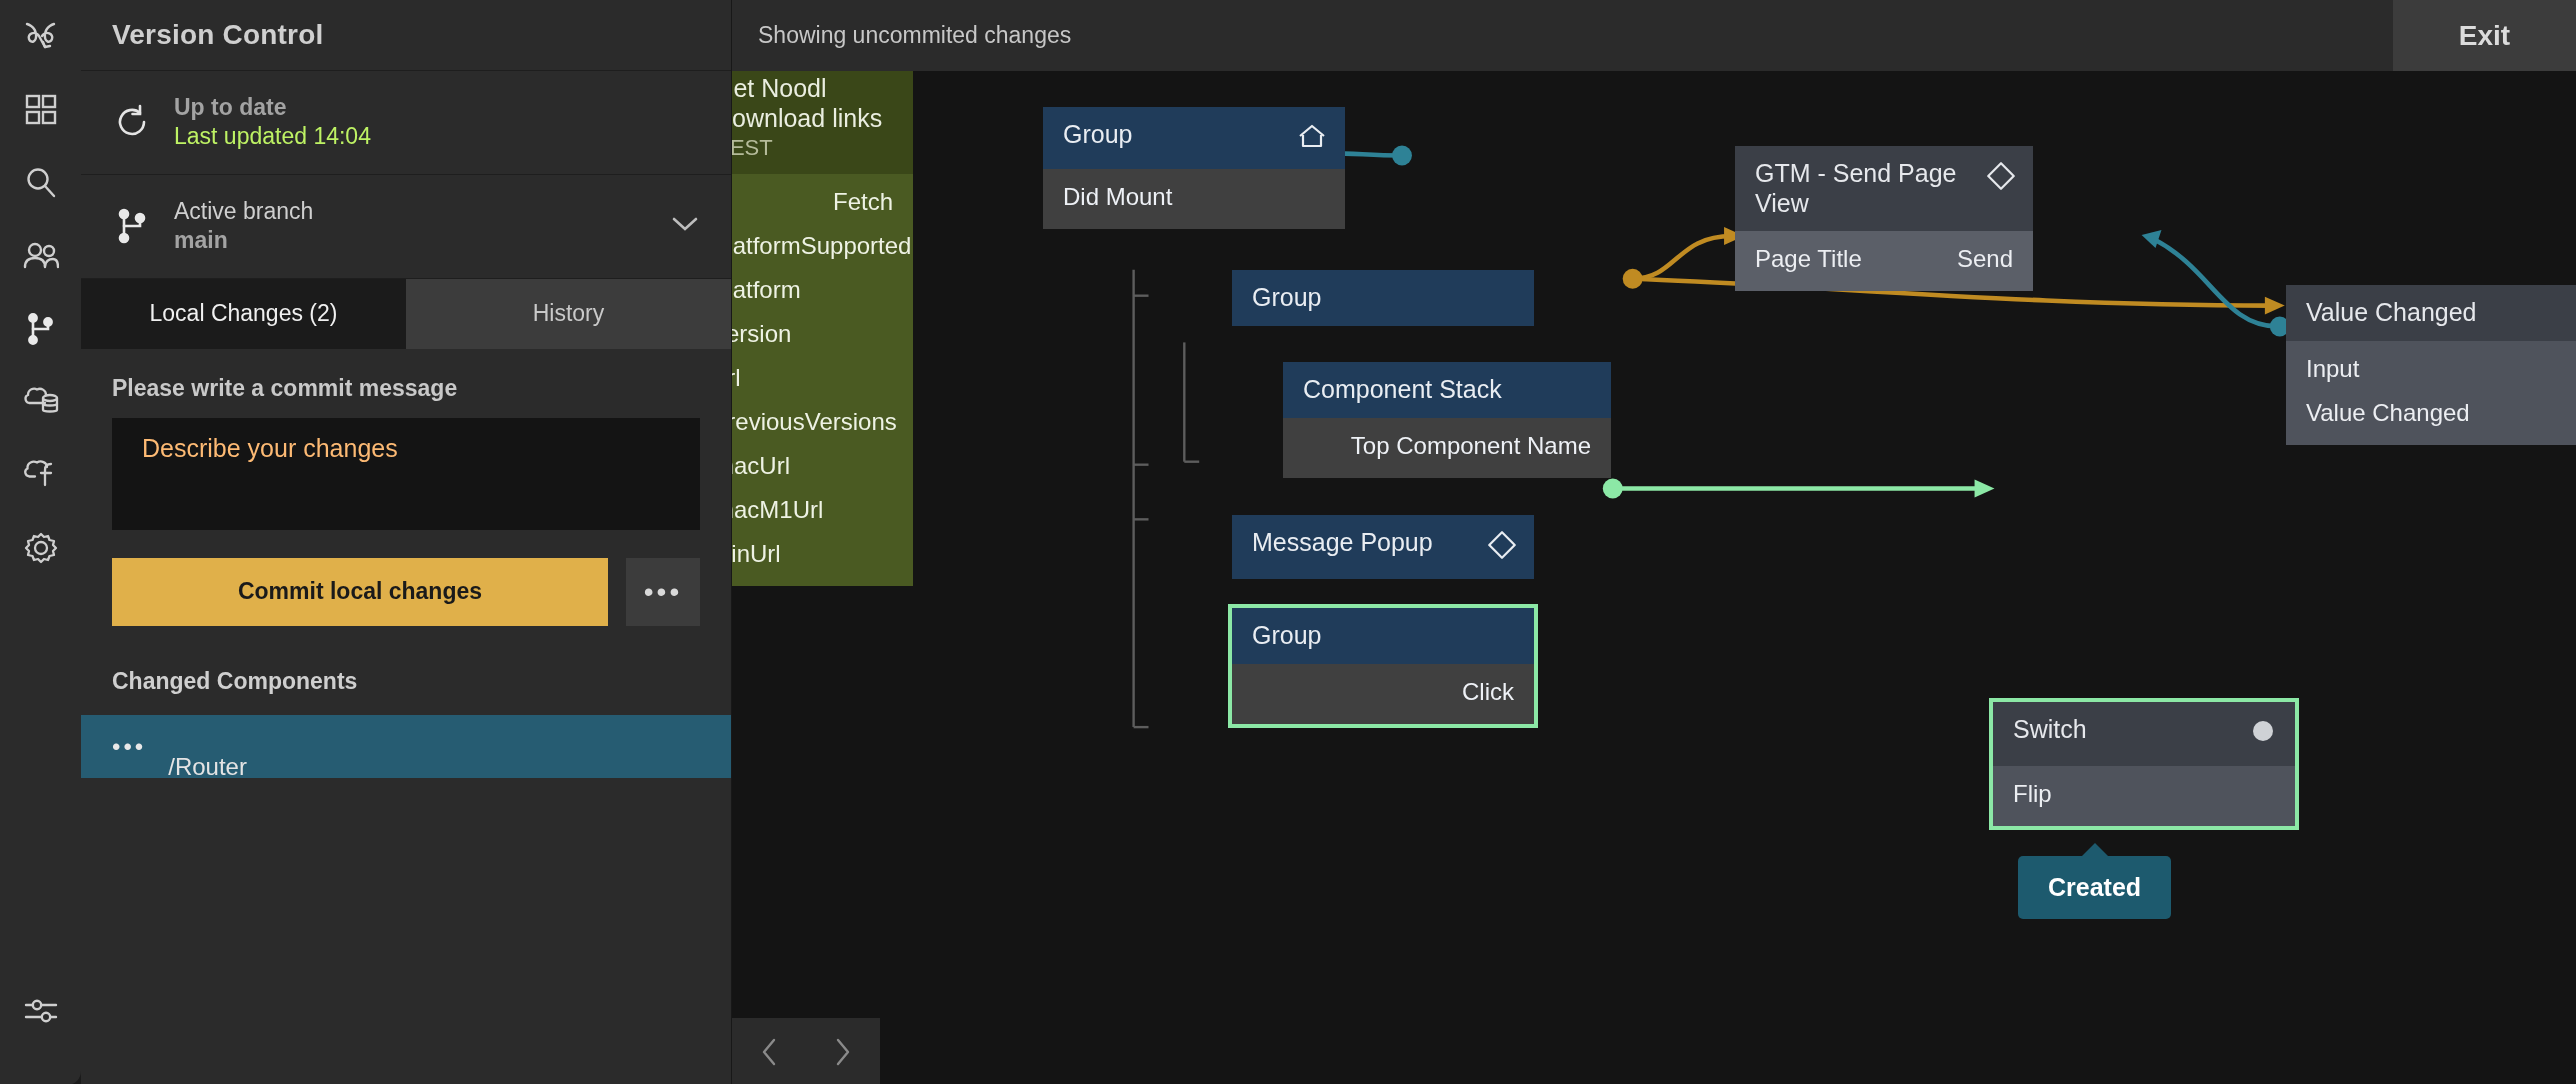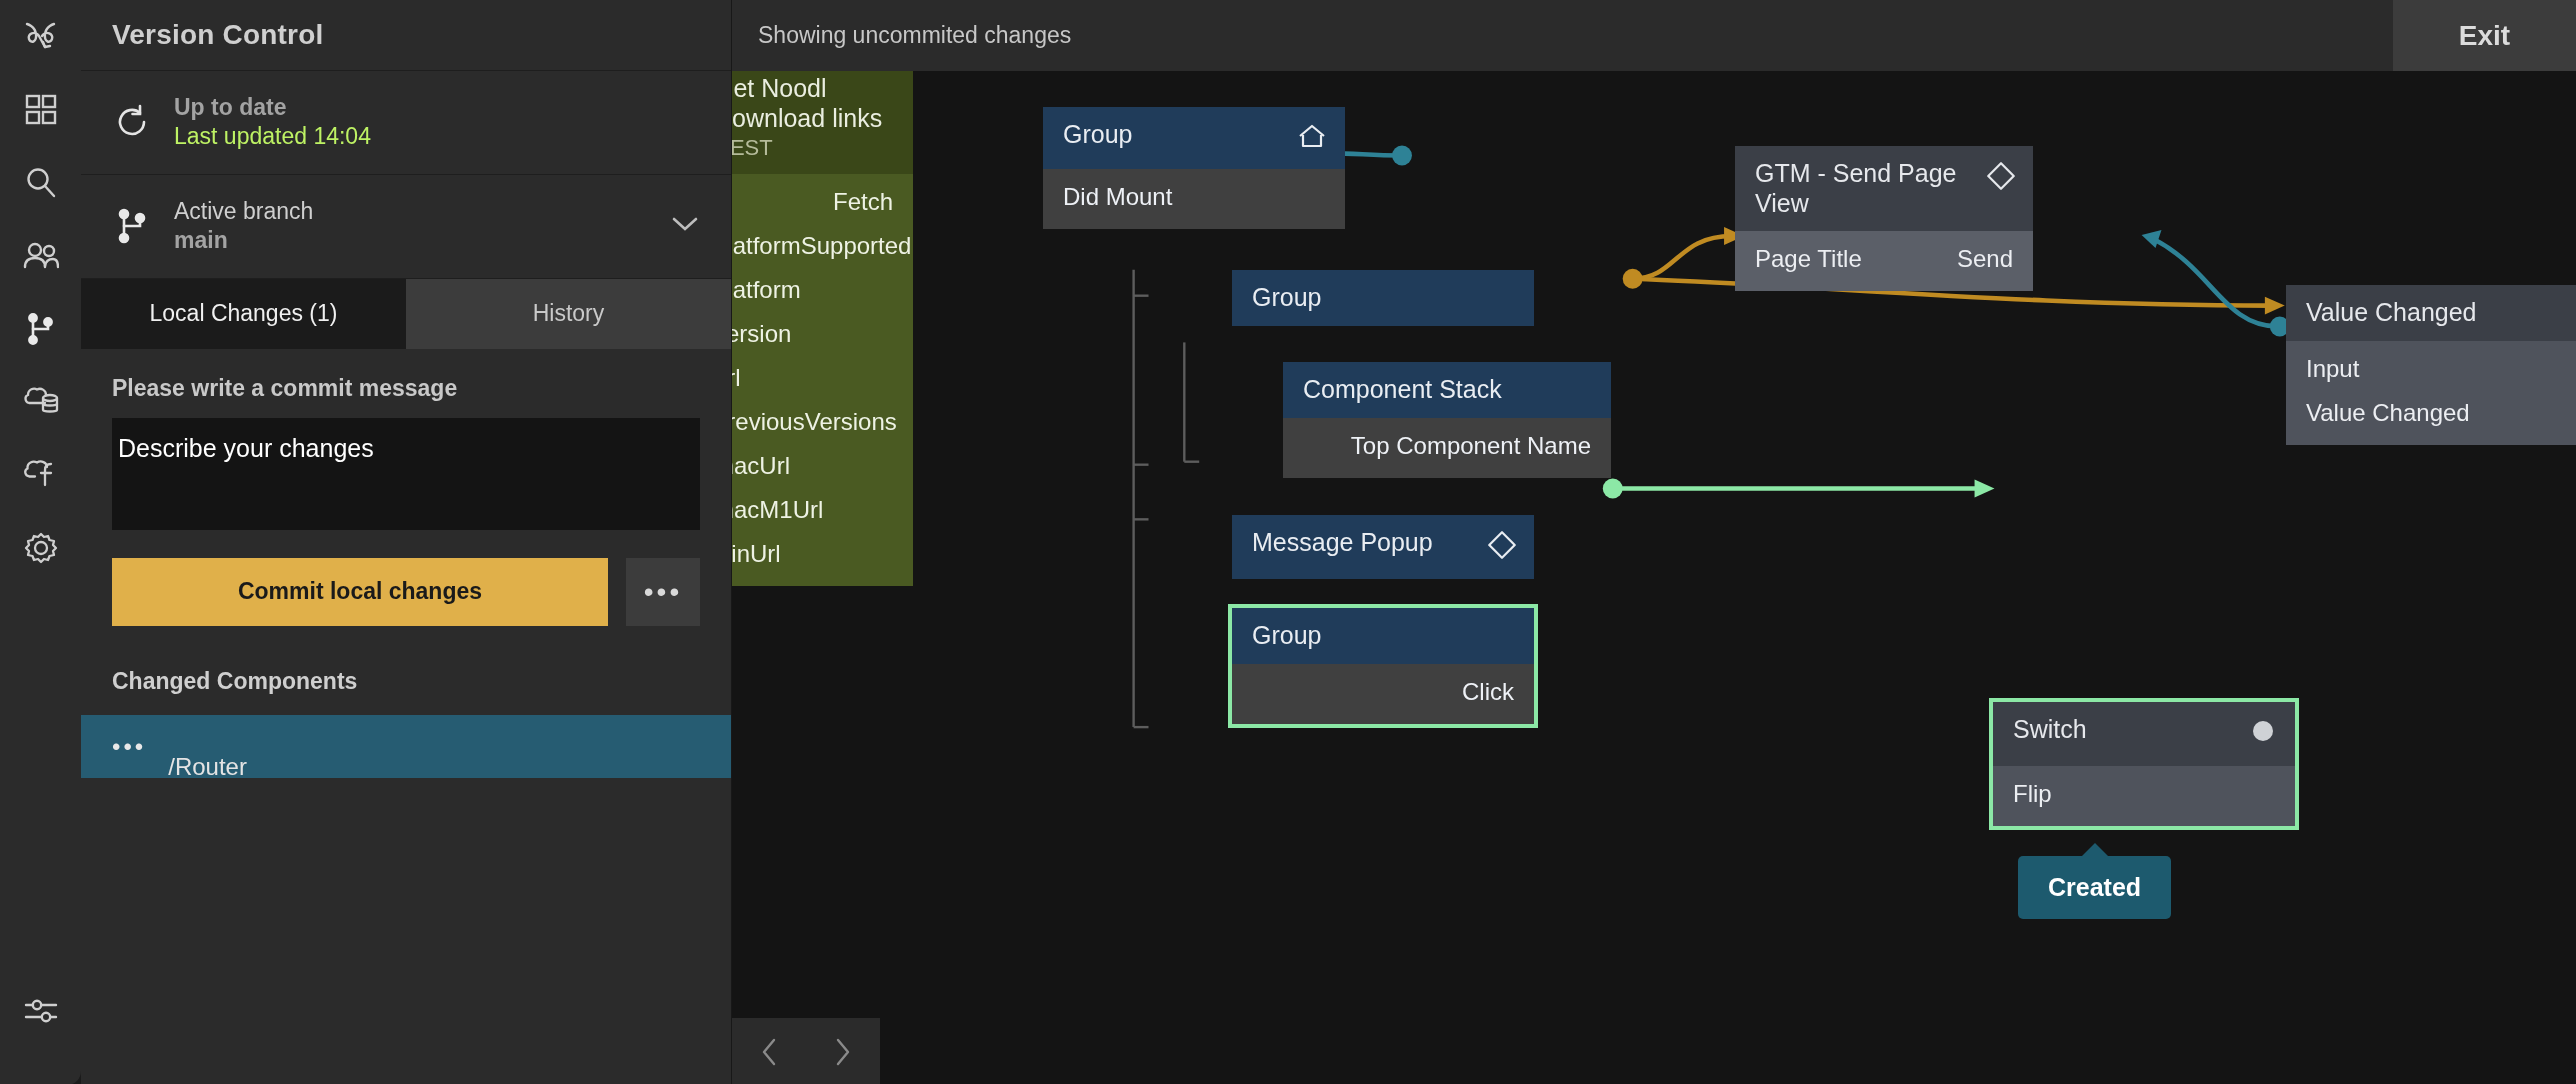--- a/index.html
+++ b/index.html
@@ -63,21 +63,21 @@
   }
   .vc-tab.active { background:#1b1b1b; color:#f0f0f0; }
   .vc-tab.inactive { background:#3c3c3c; color:#c9c9c9; }
 
   
   #commit-area { padding:26px 31px 0 31px; }
   #commit-label { font-size:23px; color:#c9c9c9; font-weight:bold; margin-bottom:16px;}
   #commit-box {
     position:relative;
     background:#141414; width:100%; height:112px;
-    padding:16px 6px; font-size:25px; color:#ffffff;
+    padding:16px 30px; font-size:25px; color:#fdba74;
   }
   #commit-btn-row { display:flex; gap:18px; margin-top:28px; align-items:stretch;}
   #commit-btn {
     flex:1 1 auto; height:68px; background:#e0b04a; color:#1a1a1a;
     font-size:23px; font-weight:bold;
     display:flex; align-items:center; justify-content:center;
     cursor:pointer; border:none;
   }
   #commit-more {
     width:74px; height:68px; background:#3c3c3c; color:#d9d9d9;
@@ -284,21 +284,21 @@
       <div class="vc-strong">main</div>
     </div>
     <div class="vc-chev">
       <svg width="30" height="20" viewBox="0 0 30 20" fill="none" stroke="#bdbdbd" stroke-width="2.6" stroke-linecap="round">
           <path d="M4 5 L15 15 L26 5"></path>
         </svg>
     </div>
   </div>
 
   <div id="vc-tabs">
-    <div class="vc-tab active">Local Changes (1)</div>
+    <div class="vc-tab active">Local Changes (2)</div>
     <div class="vc-tab inactive">History</div>
   </div>
 
   <div id="commit-area">
     <div id="commit-label">Please write a commit message</div>
     <div id="commit-box">Describe your changes</div>
     <div id="commit-btn-row">
       <div id="commit-btn">Commit local changes</div>
       <div id="commit-more">•••</div>
     </div>

